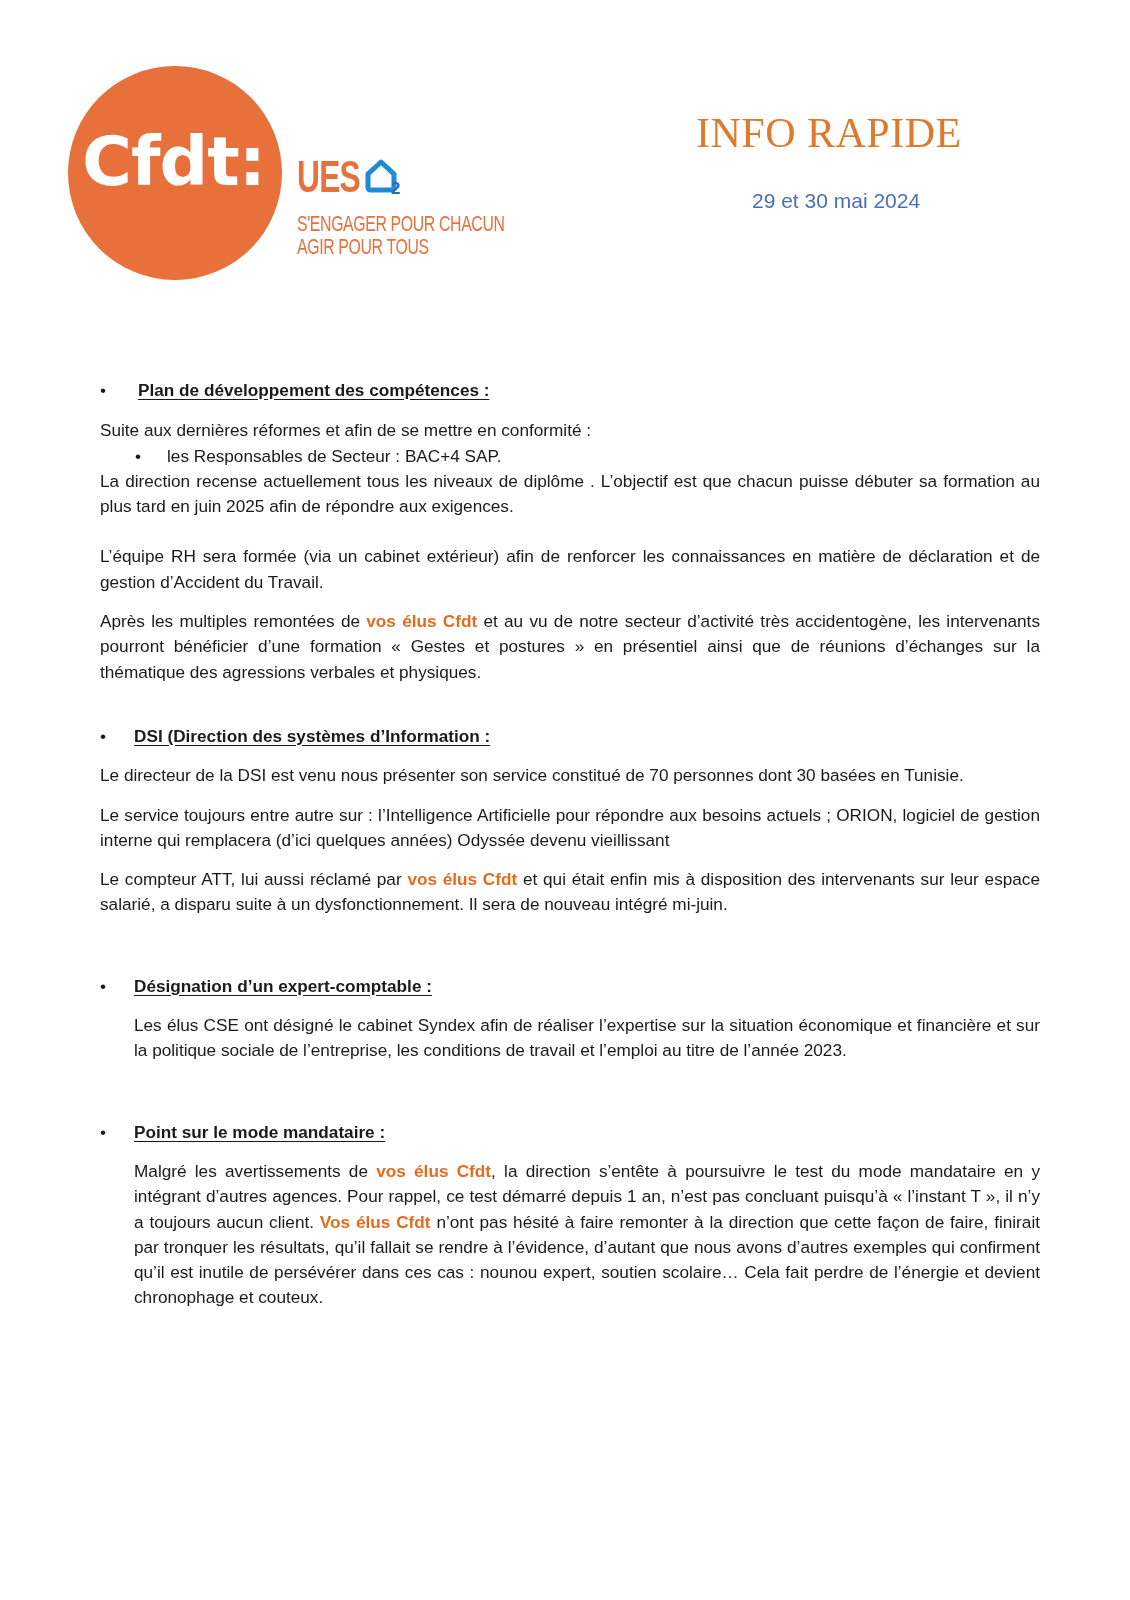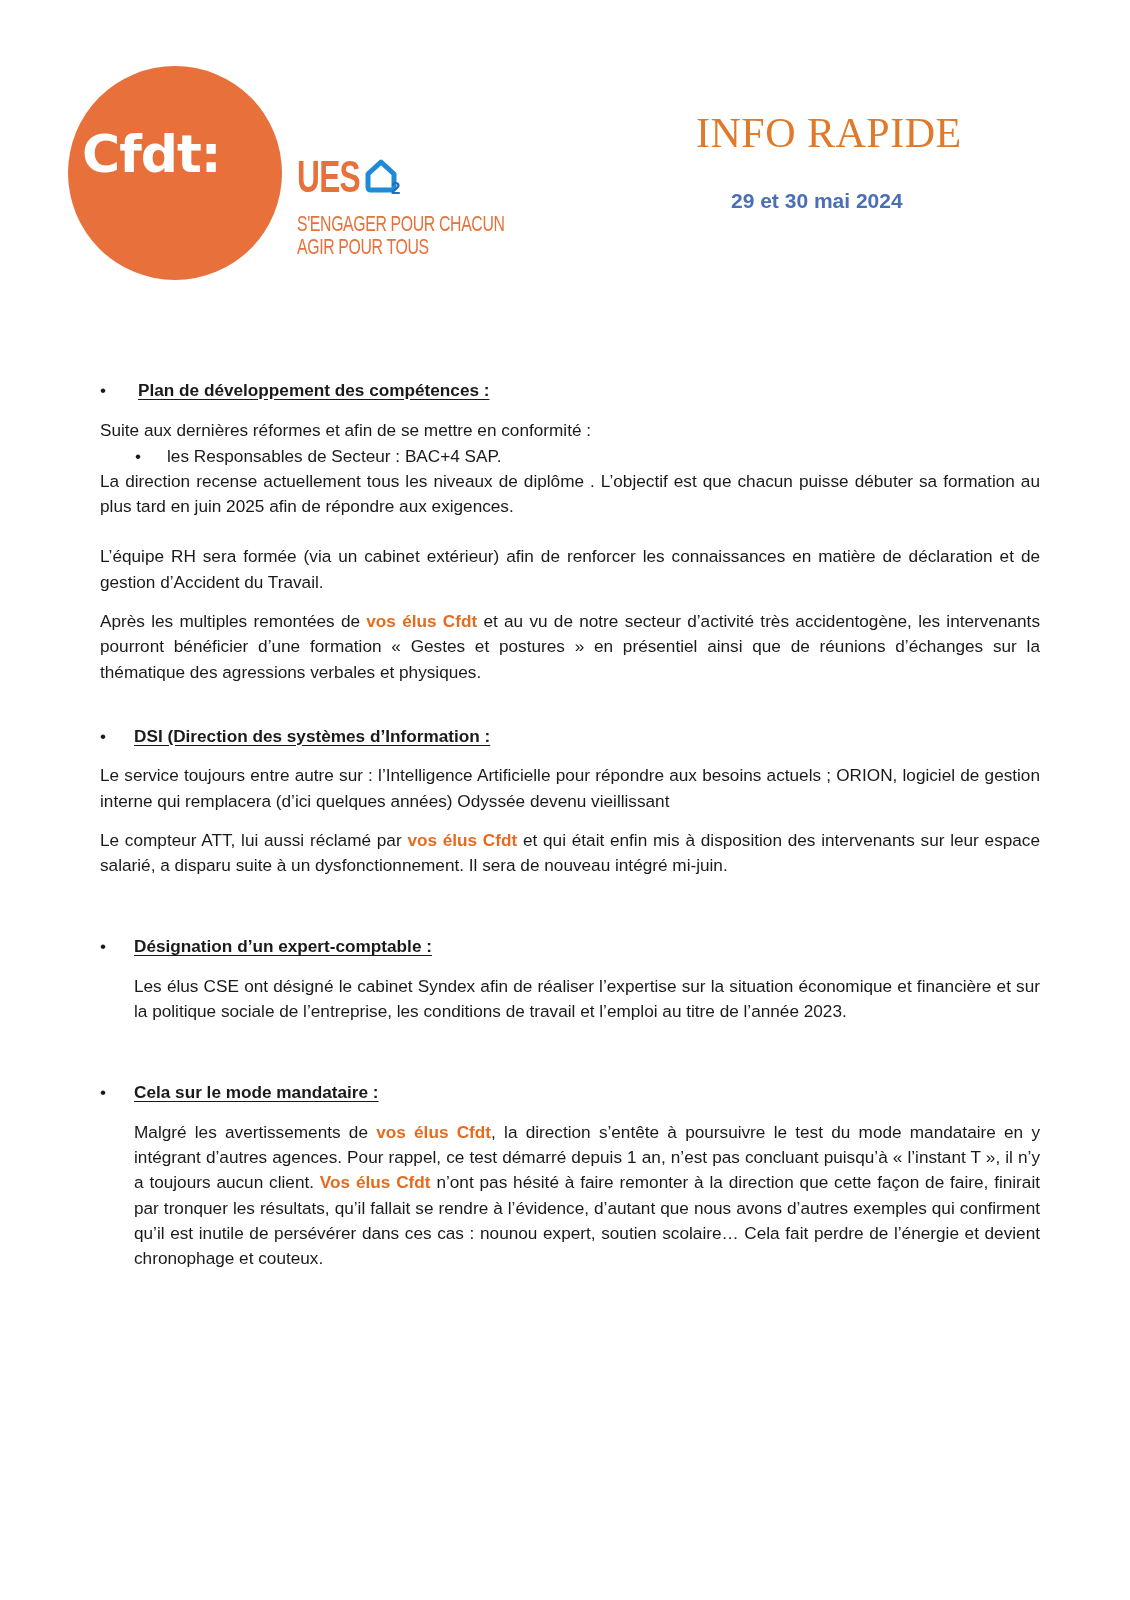--- a/index.html
+++ b/index.html
@@ -1,32 +1,32 @@
 <!DOCTYPE html>
 <html><head>
 <meta charset="utf-8">
 <style>
   html, body { margin:0; padding:0; background:#ffffff; }
   body { width:1130px; height:1600px; position:relative; overflow:hidden;
          font-family:"Liberation Sans", sans-serif; color:#1a1a1a; }
   .logo-circle { position:absolute; left:68px; top:66px; width:214px; height:214px;
                  border-radius:50%; background:#e8703a; }
   .logo-cfdt { position:absolute; left:82px; top:128px; font-family:"DejaVu Sans", sans-serif;
-               font-weight:bold; font-size:52px; color:#ffffff; letter-spacing:-1px; line-height:1; }
+               font-weight:bold; font-size:68px; color:#ffffff; letter-spacing:-1px; line-height:1; }
   .ues { position:absolute; left:297px; top:155px; font-family:"Liberation Sans", sans-serif;
          font-weight:bold; font-size:44px; color:#e8703a; transform:scaleX(0.72); transform-origin:left top;
          line-height:1; letter-spacing:-1px; }
   .o2 { position:absolute; left:364px; top:156px; width:40px; height:40px; }
   .tagline { position:absolute; left:297px; top:212px; font-family:"Liberation Sans", sans-serif;
              font-size:22px; color:#e8703a; transform:scaleX(0.72); transform-origin:left top;
              line-height:23px; letter-spacing:-0.5px; white-space:nowrap; }
   .title { position:absolute; left:696px; top:112px; font-family:"Liberation Serif", serif;
            font-size:42px; color:#e07a2a; letter-spacing:0.5px; line-height:1; }
-  .date { position:absolute; left:731px; top:190px; font-family:"Liberation Sans", sans-serif;
-          font-weight:bold; font-size:21px; color:#4a6fb5; line-height:1; }
+  .date { position:absolute; left:752px; top:190px; font-family:"Liberation Sans", sans-serif;
+          font-weight:normal; font-size:21px; color:#4a6fb5; line-height:1; }
 
   .content { position:absolute; left:100px; top:378px; width:940px;
              font-family:"Liberation Sans", sans-serif; font-size:17.2px; line-height:25.3px; color:#1a1a1a; }
   .heading { position:relative; padding-left:34px; font-weight:bold; margin:0; }
   .heading::before { content:"\2022"; position:absolute; left:0; top:0; font-weight:normal; }
   .heading span { text-decoration:underline; text-underline-offset:3px; }
   p { margin:0; text-align:justify; }
   .indent { padding-left:34px; }
   ul.sub { margin:0; padding-left:67px; list-style:none; }
   ul.sub li { position:relative; text-align:justify; }
@@ -55,21 +55,22 @@
   <div class="heading" style="padding-left:38px;"><span>Plan de développement des compétences :</span></div>
   <p style="margin-top:15px;">Suite aux dernières réformes et afin de se mettre en conformité :</p>
   <ul class="sub">
     <li>les Responsables de Secteur : BAC+4 SAP.</li>
   </ul>
   <p>La direction recense actuellement tous les niveaux de diplôme . L’objectif est que chacun puisse débuter sa formation au plus tard en juin 2025 afin de répondre aux exigences.</p>
   <p style="margin-top:25px;">L’équipe RH sera formée (via un cabinet extérieur) afin de renforcer les connaissances en matière de déclaration et de gestion d’Accident du Travail.</p>
   <p style="margin-top:14px;"><span>Après les multiples remontées de </span><span class="hl">vos élus Cfdt</span><span> et au vu de notre secteur d’activité très accidentogène, les intervenants pourront bénéficier d’une formation « Gestes et postures » en présentiel ainsi que de réunions d’échanges sur la thématique des agressions verbales et physiques.</span></p>
 
   <div class="heading" style="margin-top:39px;"><span>DSI (Direction des systèmes d’Information :</span></div>
+  <p style="margin-top:14px;">Le directeur de la DSI est venu nous présenter son service constitué de 70 personnes dont 30 basées en Tunisie.</p>
   <p style="margin-top:14px;">Le service toujours entre autre sur : l’Intelligence Artificielle pour répondre aux besoins actuels ; ORION, logiciel de gestion interne qui remplacera (d’ici quelques années) Odyssée devenu vieillissant</p>
   <p style="margin-top:14px;"><span>Le compteur ATT, lui aussi réclamé par </span><span class="hl">vos élus Cfdt</span><span> et qui était enfin mis à disposition des intervenants sur leur espace salarié, a disparu suite à un dysfonctionnement. Il sera de nouveau intégré mi-juin.</span></p>
 
   <div class="heading" style="margin-top:56px;"><span>Désignation d’un expert-comptable :</span></div>
   <p class="indent" style="margin-top:14px;">Les élus CSE ont désigné le cabinet Syndex afin de réaliser l’expertise sur la situation économique et financière et sur la politique sociale de l’entreprise, les conditions de travail et l’emploi au titre de l’année 2023.</p>
 
-  <div class="heading" style="margin-top:56px;"><span>Cela sur le mode mandataire :</span></div>
+  <div class="heading" style="margin-top:56px;"><span>Point sur le mode mandataire :</span></div>
   <p class="indent" style="margin-top:14px;"><span>Malgré les avertissements de </span><span class="hl">vos élus Cfdt</span><span>, la direction s’entête à poursuivre le test du mode mandataire en y intégrant d’autres agences. Pour rappel, ce test démarré depuis 1 an, n’est pas concluant puisqu’à « l’instant T », il n’y a toujours aucun client. </span><span class="hl">Vos élus Cfdt</span><span> n’ont pas hésité à faire remonter à la direction que cette façon de faire, finirait par tronquer les résultats, qu’il fallait se rendre à l’évidence, d’autant que nous avons d’autres exemples qui confirment qu’il est inutile de persévérer dans ces cas : nounou expert, soutien scolaire… Cela fait perdre de l’énergie et devient chronophage et couteux.</span></p>
 </div>
 
 </body></html>

